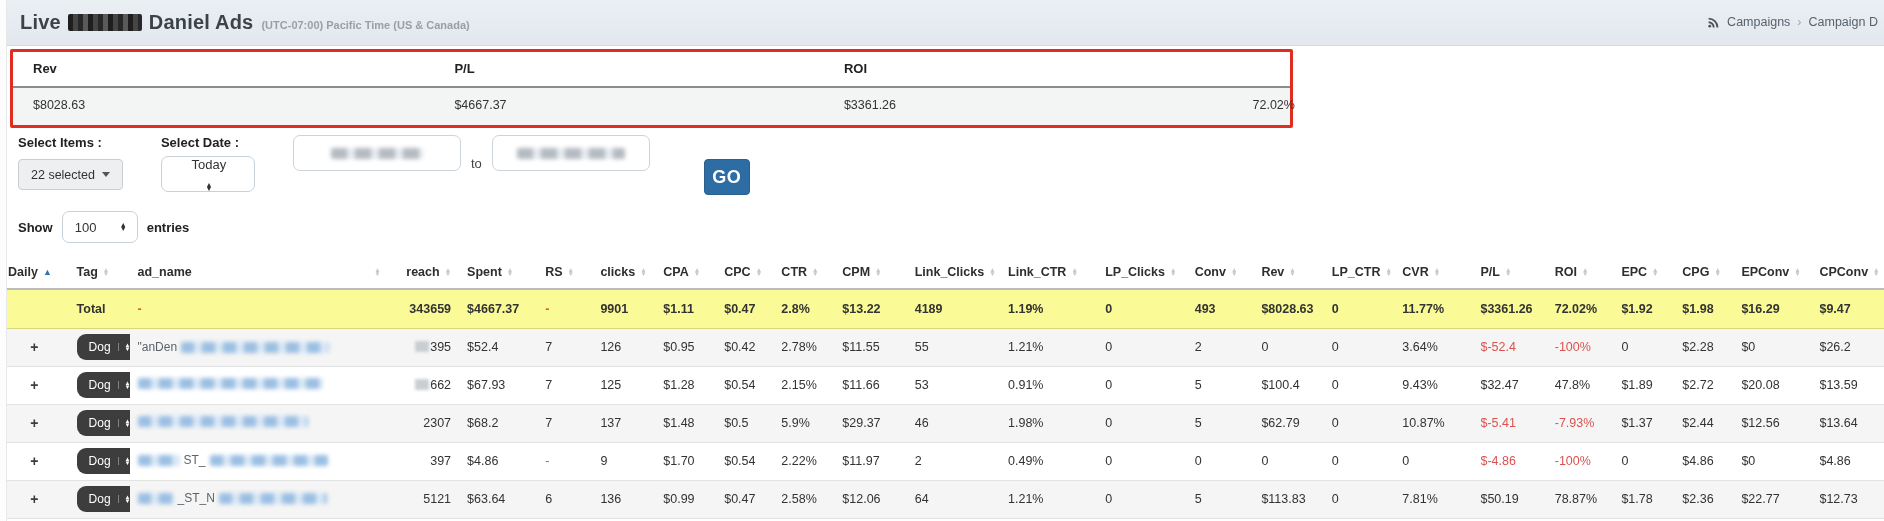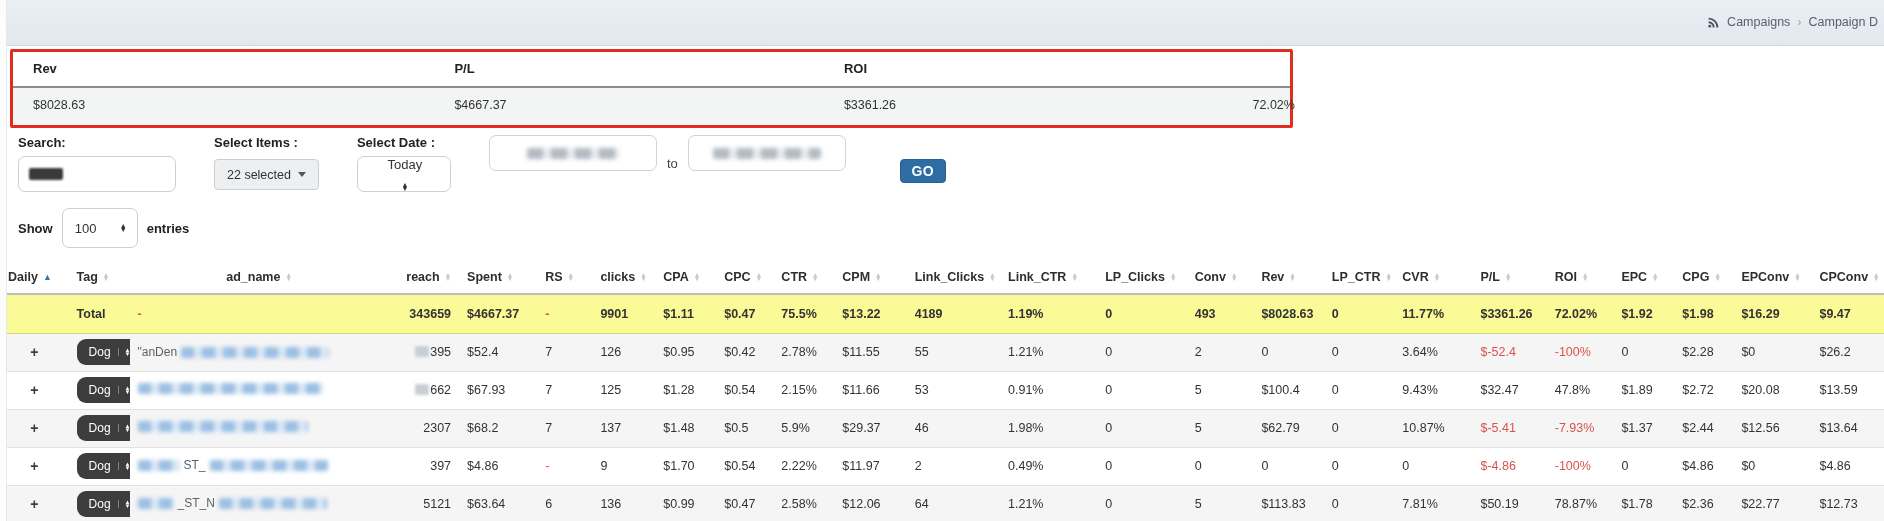--- a/index.html
+++ b/index.html
@@ -57,49 +57,49 @@
     height:31px; margin-top:3px; padding:14px 12px; background:#edeff1; border:1px solid #c9ced3;
     border-radius:4px; font-size:12.5px; color:#333; display:flex; align-items:center; gap:7px; cursor:pointer;
   }
   .caret-down { width:0; height:0; border-left:4px solid transparent; border-right:4px solid transparent; border-top:5px solid #555; }
   .select-box {
     height:36px; background:#fff; border:1px solid #c9d1d8; border-radius:7px;
     display:flex; align-items:center; justify-content:space-between; padding:0 10px 0 12px;
     font-size:13px; color:#333; cursor:pointer;
   }
   .sel-date { width:94px;flex-direction:column; }
-  .sel-entries { width:76px; height:40px; }
+  .sel-entries { width:76px; height:32px; }
   .updown { display:flex; flex-direction:column; align-items:center; line-height:4px; }
   .updown i { font-style:normal; font-size:7px; color:#333; }
   .date-input {
     height:36px; border:1px solid #ccd3d9; border-radius:7px; background:#fff;
     display:flex; align-items:center; justify-content:center;
   }
   .d1 { width:168px; } .d2 { width:158px; }
   .redact-gray { height:11px; border-radius:2px; filter:blur(2px);
     background:repeating-linear-gradient(90deg,#b3bac1 0 16px,#e7eaee 16px 24px); }
   .to-label { font-size:13px; color:#444; }
   .go-btn {
-    margin-left:16px; margin-top:24px; width:46px; height:24px; background:#2e6da4; color:#fff;
-    border:1px solid #28608f; border-radius:4px; font-size:14px; font-weight:bold;
+    margin-left:16px; margin-top:24px; width:46px; height:36px; background:#2e6da4; color:#fff;
+    border:1px solid #28608f; border-radius:4px; font-size:18px; font-weight:bold;
     display:flex; align-items:center; justify-content:center; cursor:pointer; letter-spacing:.5px;
   }
 
   
   .show-entries { display:flex; align-items:center; gap:9px; padding:16px 0 10px 18px; }
   .show-entries .lbl { font-size:13px; font-weight:bold; color:#222; }
 
   
   table.grid { width:100%; table-layout:fixed; border-collapse:collapse; margin-top:2px; }
   .grid th {
     font-size:12.5px; font-weight:bold; color:#2e2e2e; text-align:left;
     padding:10px 8px 9px 8px; border-bottom:2px solid #bcbcbc; white-space:nowrap; cursor:pointer;
   }
   .grid th .th-inner { display:flex; align-items:center; gap:5px; }
-  .grid th.sb .th-inner { justify-content:center; }
+  .grid th.sb .th-inner { justify-content:space-between; }
   .grid th.ra .th-inner { justify-content:flex-end; }
   .sort-pair { display:flex; flex-direction:column; line-height:4px; }
   .sort-pair i { font-style:normal; font-size:6.5px; color:#c4c9cd; }
   .sort-asc { font-style:normal; font-size:9px; color:#3276b1; }
   .grid td { font-size:12.5px; color:#333; padding:0 8px; height:38px; white-space:nowrap; overflow:hidden; }
   .grid tr.total-row td { background:#fafa96; font-weight:bold; height:39px; border-bottom:1px solid #d6d67f; }
   .grid tbody tr.odd td { background:#f5f5f5; }
   .grid tbody tr.even td { background:#ffffff; }
   .grid tbody tr td { border-bottom:1px solid #e2e2e2; }
   .grid td.center { text-align:center; }
@@ -121,20 +121,28 @@
   
   .left-strip { position:absolute; left:0; top:0; width:7px; height:100%; background:#fdfdfe; border-right:1px solid #e6e9ec; z-index:5; }
 </style>
 </head>
 <body>
 
 <div class="page">
   <div class="left-strip"></div>
 
   <div class="topbar">
+    <div class="title-wrap">
+      <span class="title">
+        <span>Live</span>
+        <span class="redact-title"></span>
+        <span>Daniel Ads</span>
+      </span>
+      <span class="tz">(UTC-07:00) Pacific Time (US &amp; Canada)</span>
+    </div>
     <div class="breadcrumb">
       <span style="display:inline-flex;">
         <svg viewBox="0 0 16 16" width="13" height="13" aria-hidden="true">
           <circle cx="3.4" cy="12.6" r="1.7" fill="#4a545e"></circle>
           <path d="M2 6.6a7.4 7.4 0 0 1 7.4 7.4H7.1A5.1 5.1 0 0 0 2 8.9z" fill="#4a545e"></path>
           <path d="M2 2a12 12 0 0 1 12 12h-2.3A9.7 9.7 0 0 0 2 4.3z" fill="#4a545e"></path>
         </svg>
       </span>
       <span class="crumb-link">Campaigns</span>
       <span class="sep">›</span>
@@ -151,26 +159,20 @@
     <div class="sum-divider"></div>
     <div class="sum-row sum-vals">
       <div class="cell">$8028.63</div>
       <div class="cell">$4667.37</div>
       <div class="cell">$3361.26</div>
       <div class="cell">72.02%</div>
     </div>
   </div>
 
   <div class="filters">
-    <div class="fgroup">
-      <span class="flabel">Search:</span>
-      <div class="text-input">
-        <span class="redact-dark"></span>
-      </div>
-    </div>
     <div class="fgroup">
       <span class="flabel">Select Items :</span>
       <div class="btn-multiselect">
         <span>22 selected</span>
         <span class="caret-down"></span>
       </div>
     </div>
     <div class="fgroup">
       <span class="flabel">Select Date :</span>
       <div class="select-box sel-date">
@@ -455,21 +457,21 @@
         <tr class="total-row">
           <td><span></span></td>
           <td><span>Total</span></td>
           <td><span class="neg">-</span></td>
           <td class="ra"><span>343659</span></td>
           <td><span>$4667.37</span></td>
           <td><span class="neg">-</span></td>
           <td><span>9901</span></td>
           <td><span>$1.11</span></td>
           <td><span>$0.47</span></td>
-          <td><span>75.5%</span></td>
+          <td><span>2.8%</span></td>
           <td><span>$13.22</span></td>
           <td><span>4189</span></td>
           <td><span>1.19%</span></td>
           <td><span>0</span></td>
           <td><span>493</span></td>
           <td><span>$8028.63</span></td>
           <td><span>0</span></td>
           <td><span>11.77%</span></td>
           <td><span>$3361.26</span></td>
           <td><span>72.02%</span></td>

